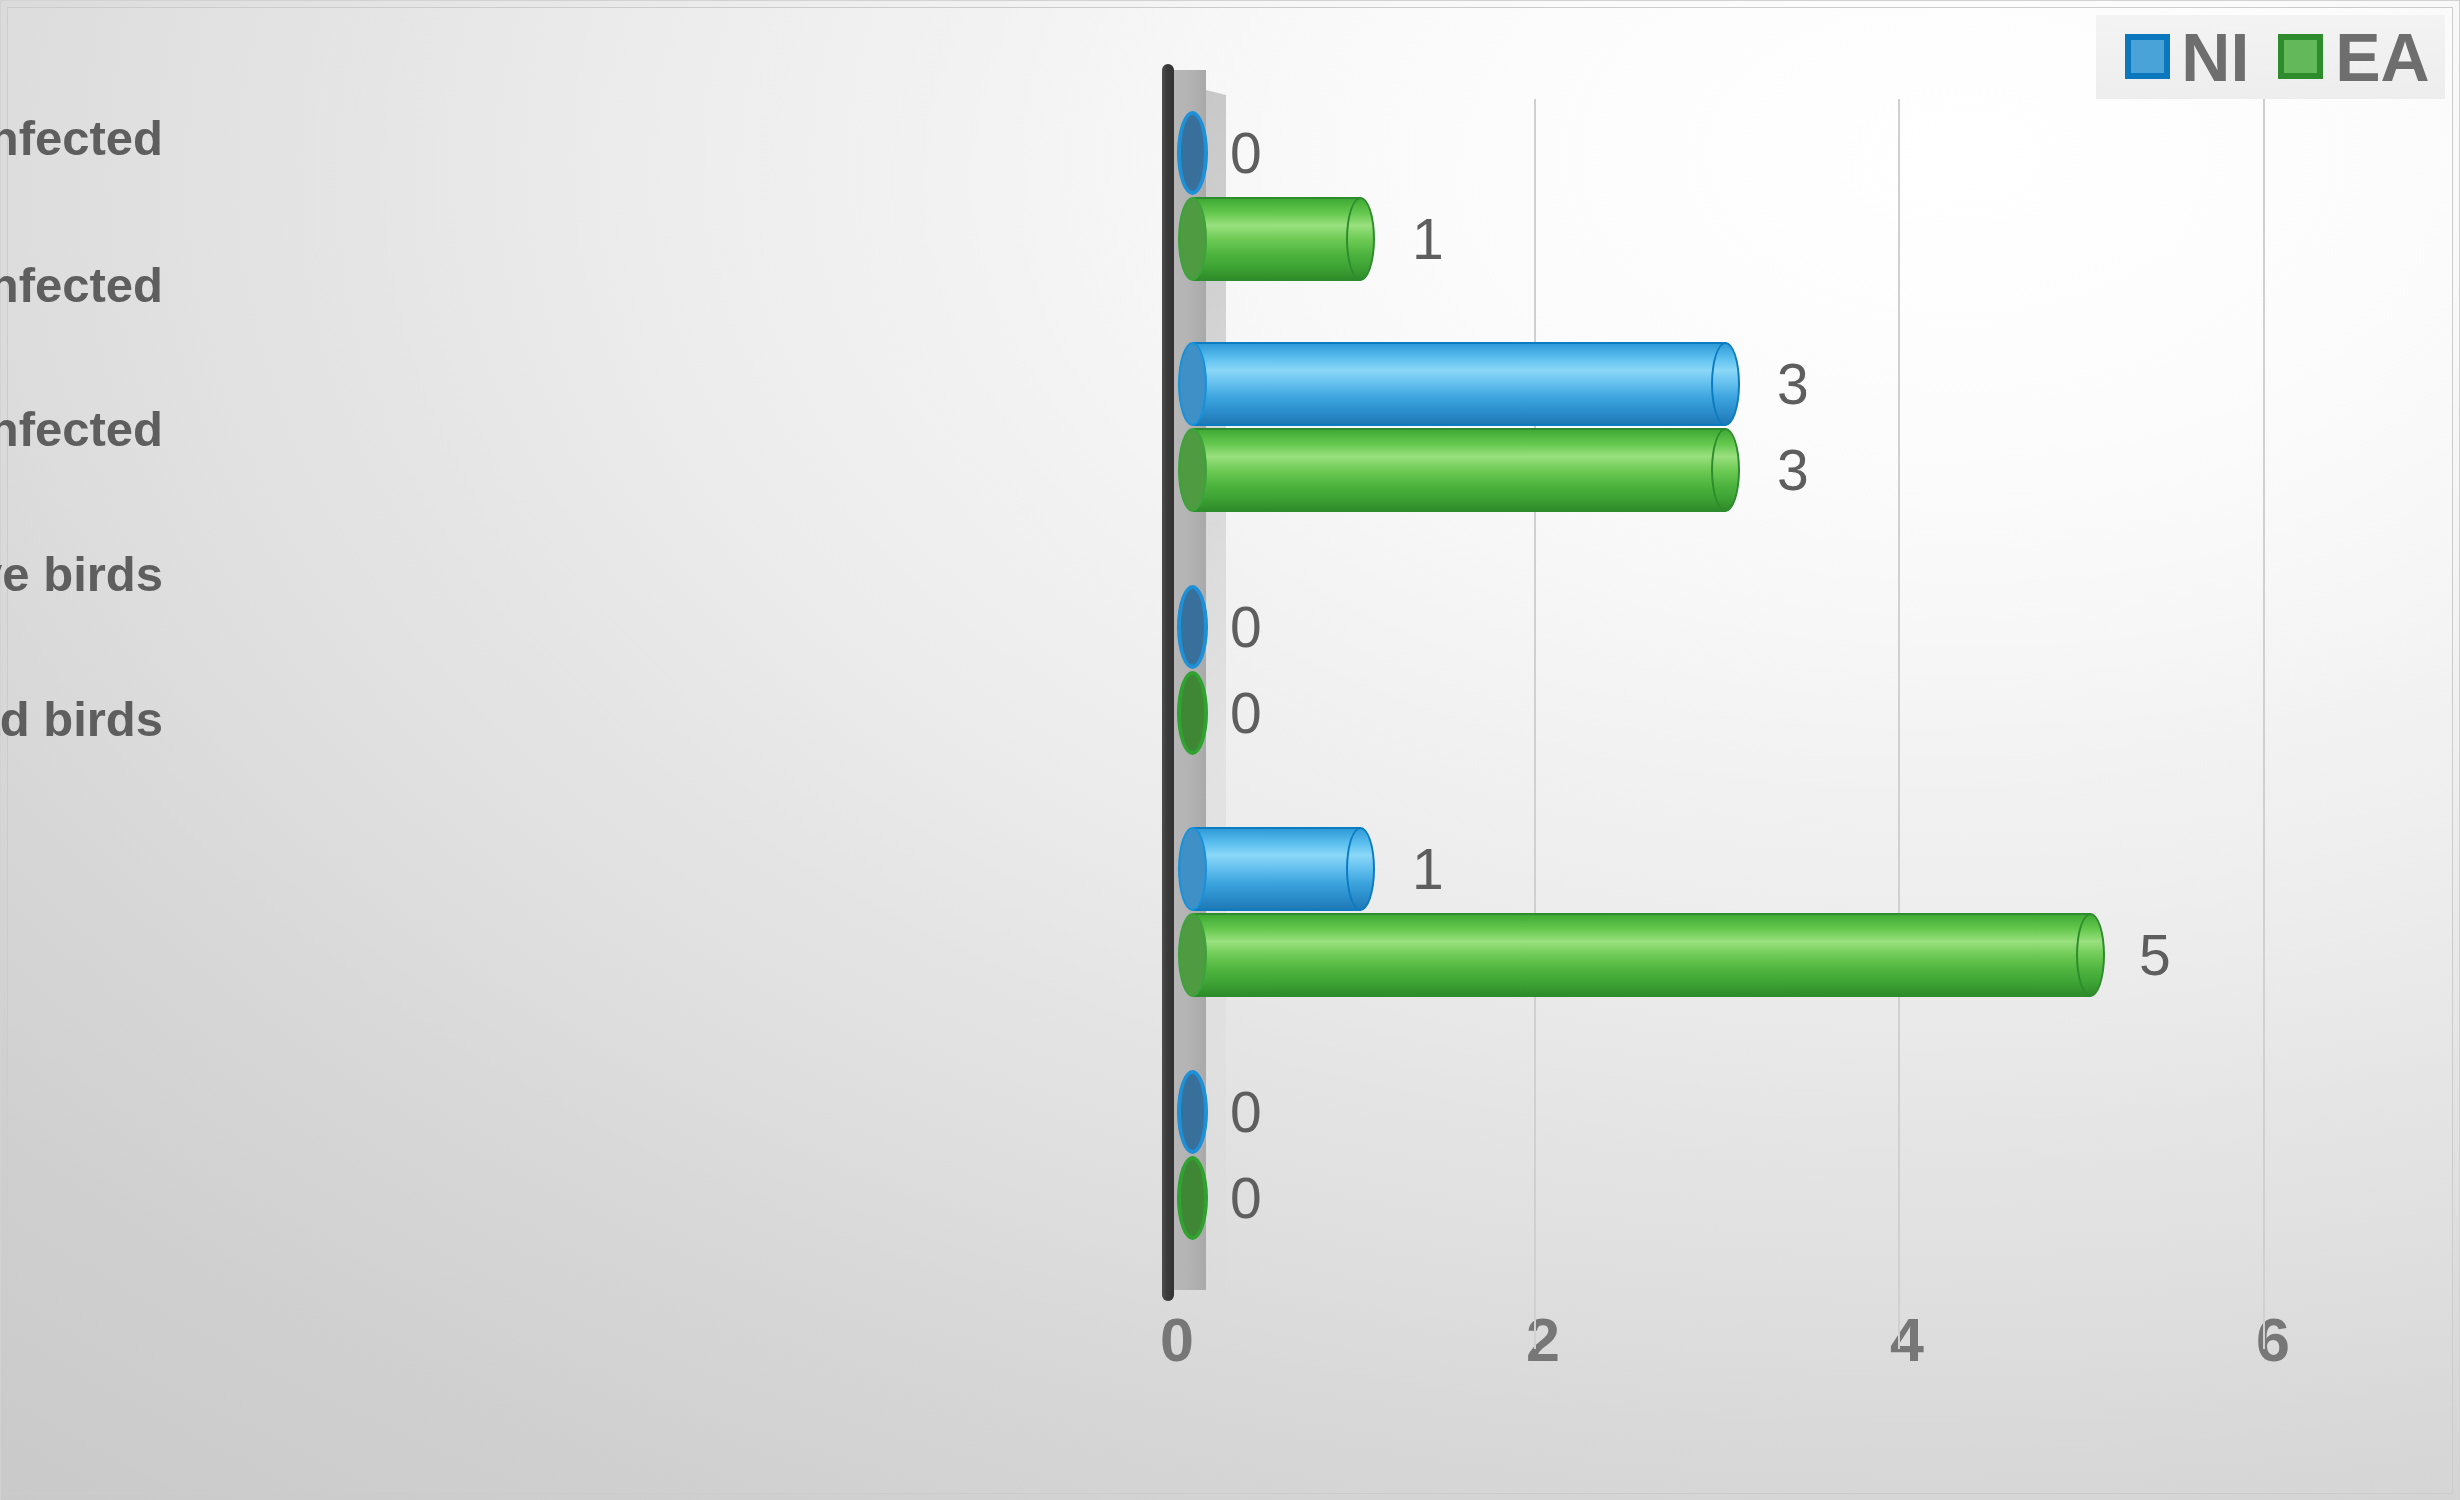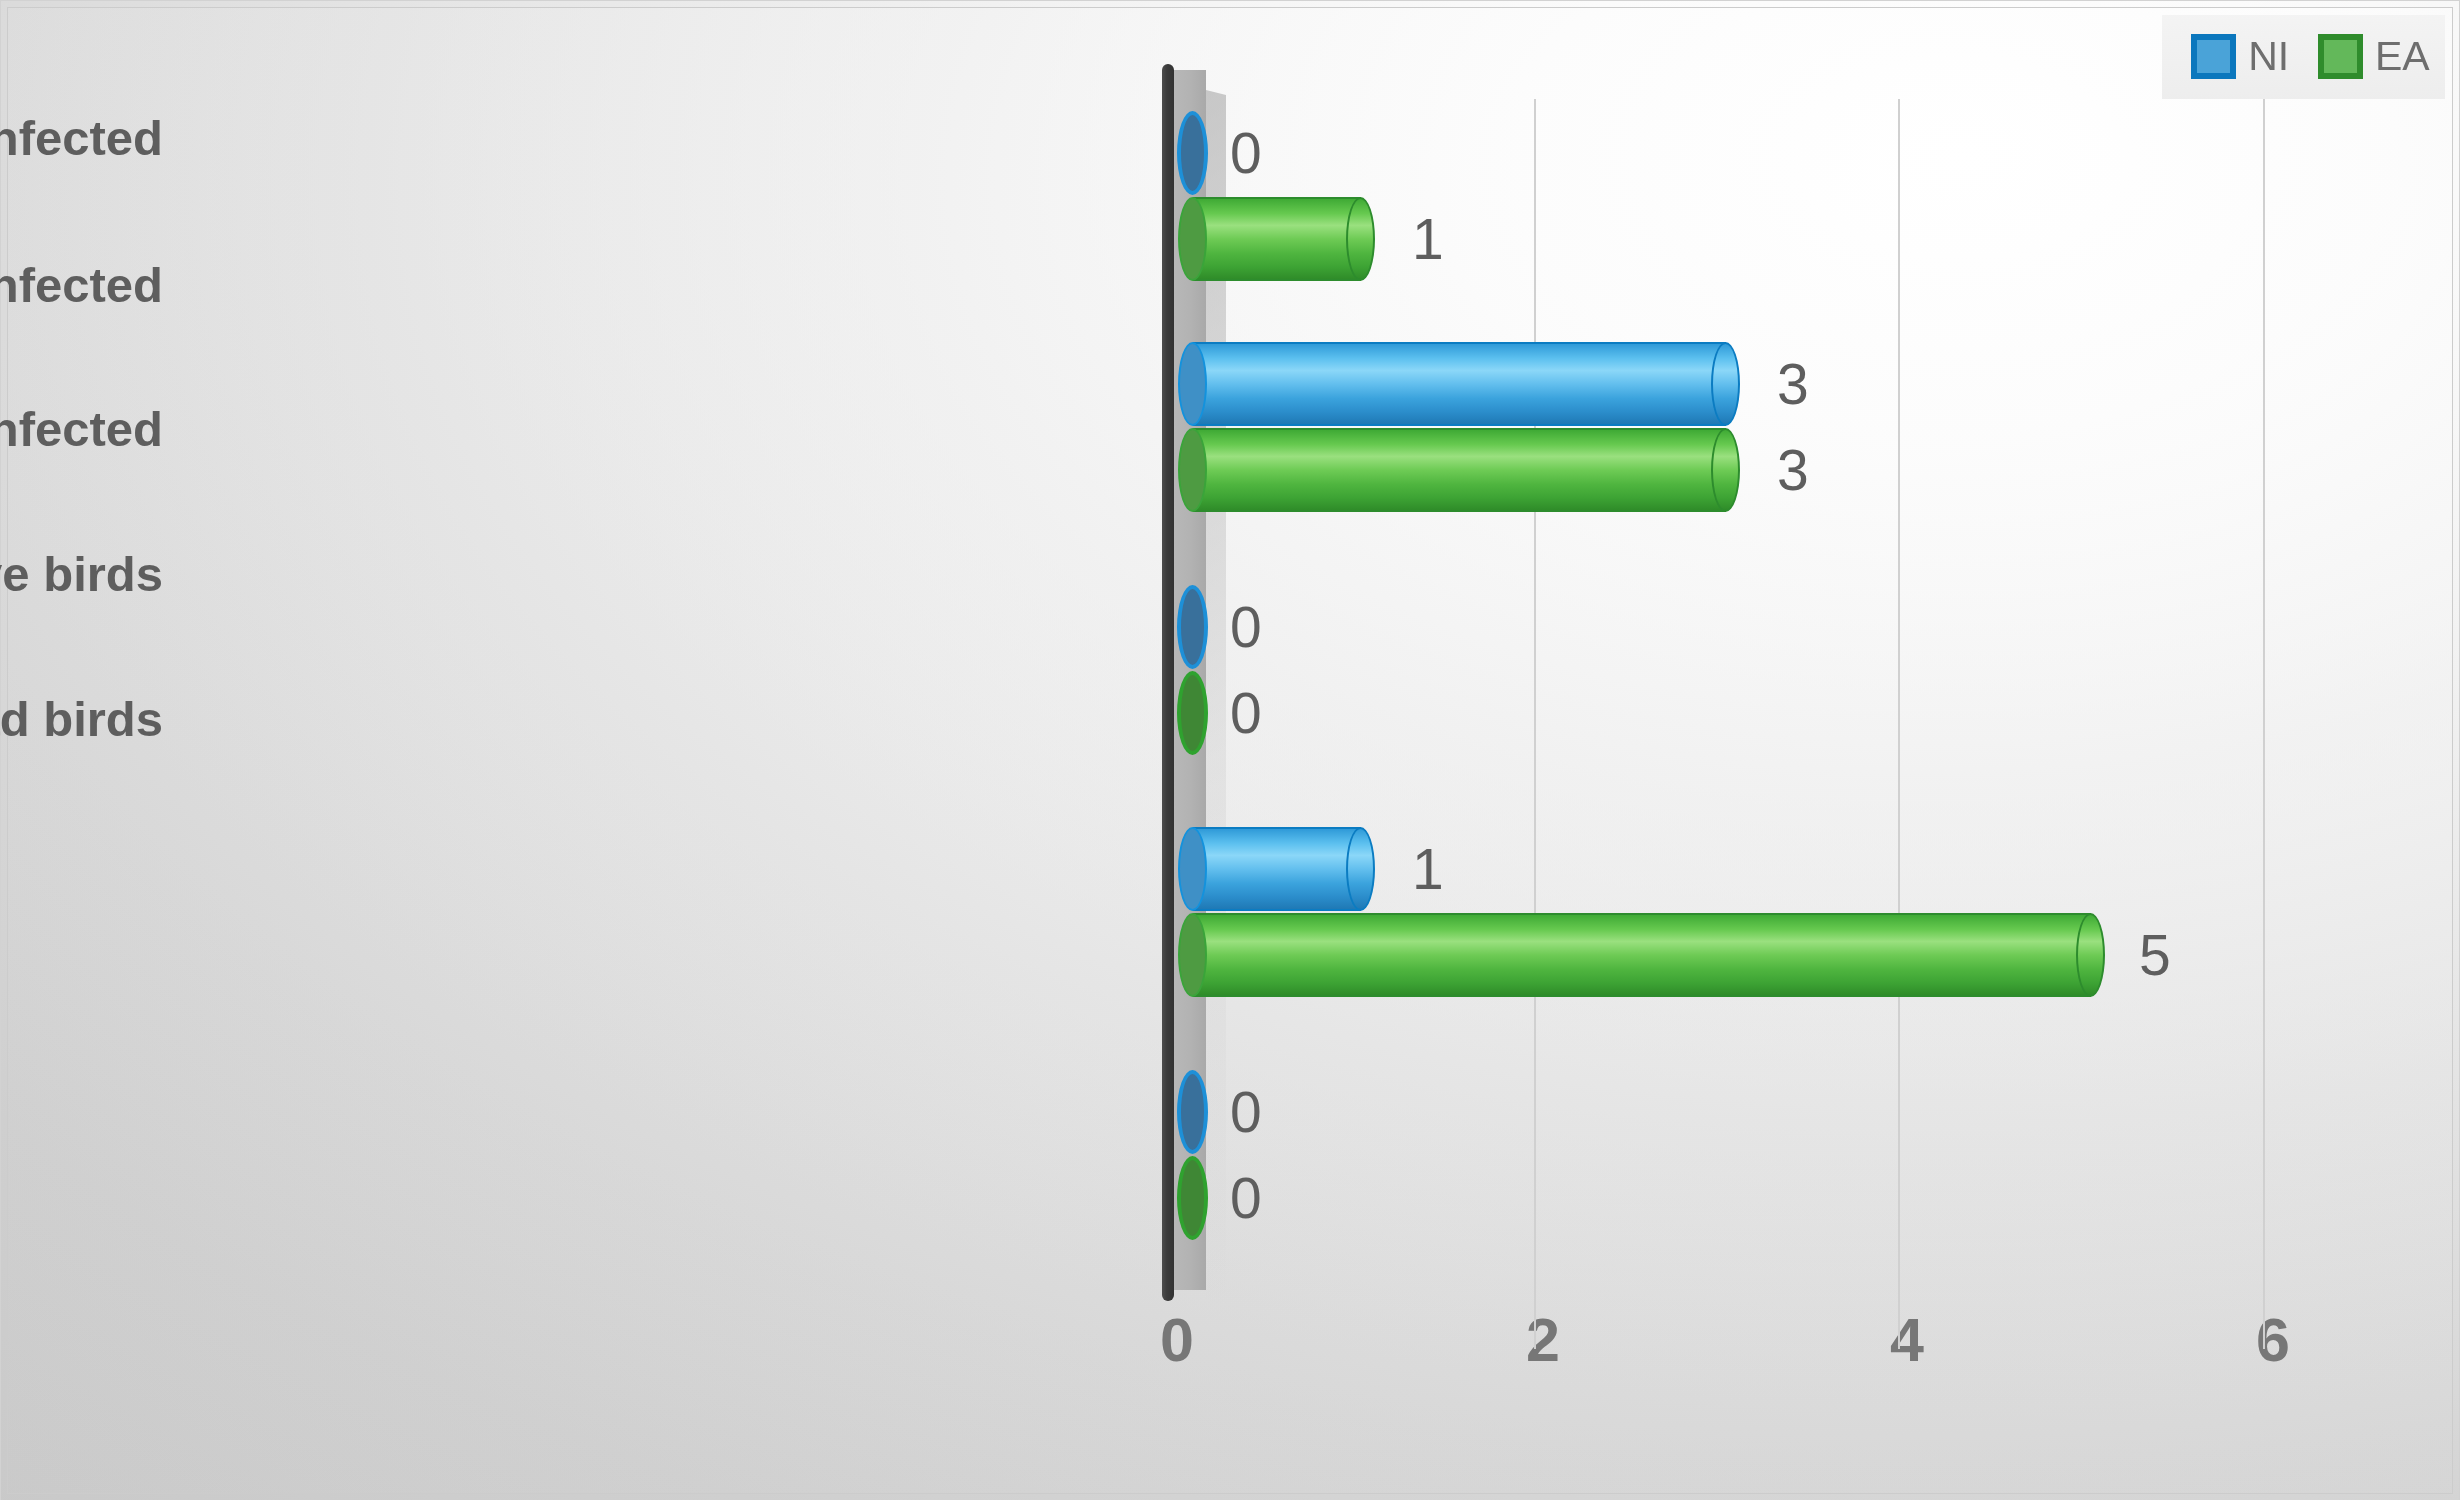--- a/index.html
+++ b/index.html
@@ -161,21 +161,21 @@
     right:13.7px; top:13.7px;
     height:84px;
     display:flex; align-items:center; gap:29px;
     padding:0 15.7px 0 29px;
     background:linear-gradient(180deg, rgba(243,243,243,.95) 0%, rgba(236,236,236,.92) 100%);
   }
   .legend-item{ display:flex; align-items:center; gap:11.8px; }
   .swatch{ width:45px; height:45px; box-sizing:border-box; }
   .swatch.ni{ background:#4aa3d8; border:6.9px solid #0b77bd; }
   .swatch.ea{ background:#63b85a; border:6.9px solid #2f8c2c; }
-  .legend-text{ font-size:41px; color:#6e6e6e; line-height:1; }
+  .legend-text{ font-size:68px; color:#6e6e6e; line-height:1;font-weight:bold; }
 </style>
 </head>
 <body>
 
 <div id="chart-frame">
   <div id="chart-inner"></div>
 
   <div class="cat-label" style="top:113px;">Clinically &amp; non-clinically infected</div>
   <div class="cat-label" style="top:260px;">Clinically infected</div>
   <div class="cat-label" style="top:404px;">Non-clinically infected</div>

